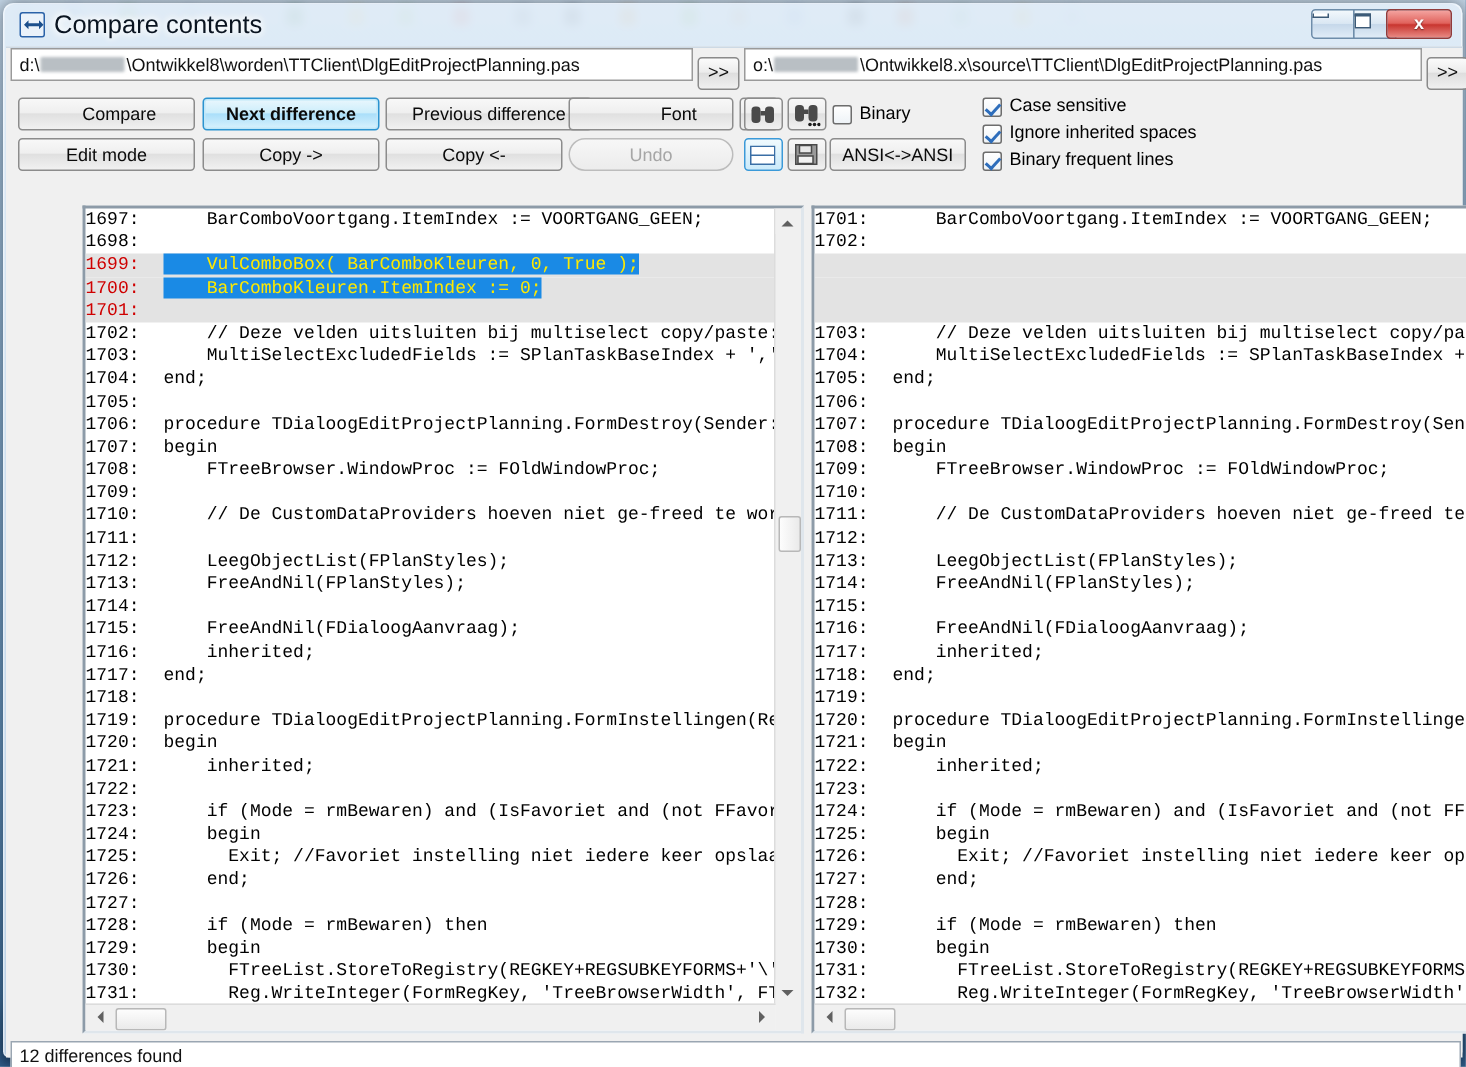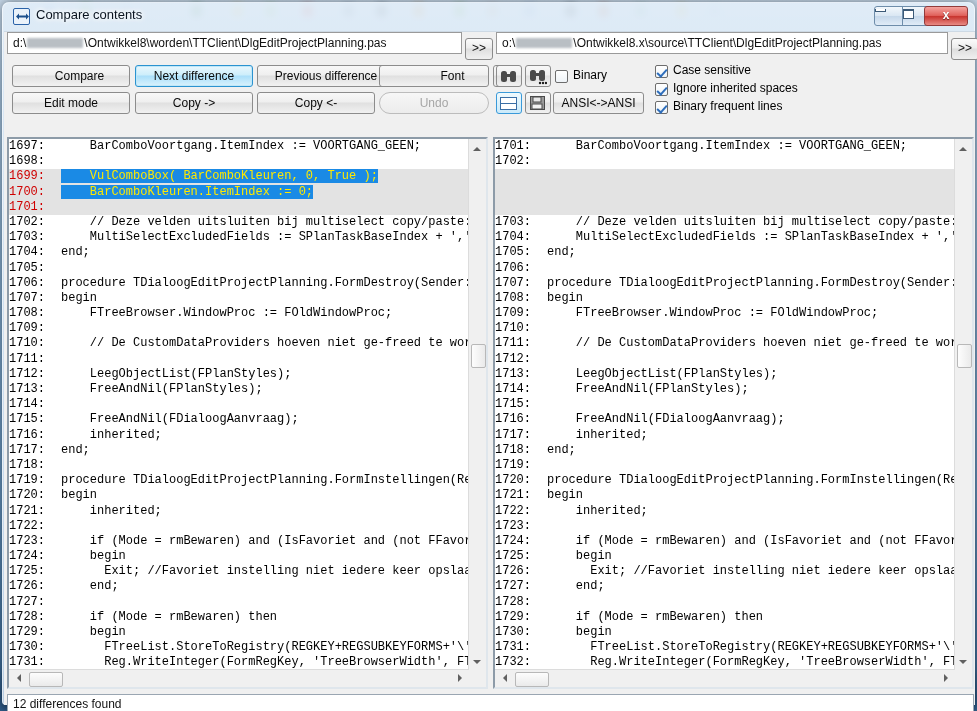--- a/index.html
+++ b/index.html
@@ -39,21 +39,21 @@
     overflow:hidden;
   }
   #title-icon{
     position:absolute;left:10px;top:5px;width:17px;height:17px;
     background:#eaf2fa;border:1px solid #2a62a8;border-radius:2px;
     box-sizing:border-box;
   }
   #title-icon svg{position:absolute;left:1px;top:2px;}
   #title-text{
     position:absolute;left:33px;top:4px;
-    font-size:13px;color:#0a1420;
+    font-size:17px;color:#0a1420;
     text-shadow:0 0 4px #fff,0 0 6px #fff,0 0 8px #fff;
     white-space:nowrap;
   }
   .winbtn{
     position:absolute;top:3px;height:20px;width:29px;
     border:1px solid #6e8daa;border-radius:3px;
     background:linear-gradient(180deg,#f3f8fc 0%,#dae7f3 48%,#c6d8ea 52%,#e0ecf7 100%);
     box-sizing:border-box;cursor:default;
   }
   #btn-min{right:71px;border-radius:3px 0 0 3px;}
@@ -89,20 +89,21 @@
   .tbtn{
     position:absolute;height:22px;box-sizing:border-box;
     border:1px solid #8c8c8c;border-radius:3px;
     background:linear-gradient(180deg,#f8f8f8,#efefef 45%,#e0e0e0 50%,#f1f1f1);
     font-size:12px;color:#0a0a0a;text-align:center;line-height:20px;cursor:pointer;
   }
   .tbtn.primary{
     border:1px solid #2b93d0;
     background:linear-gradient(180deg,#eaf7fd,#cdeefb 45%,#aadffa 50%,#d9f2fd);
     box-shadow:0 0 0 1px #bfe7f8 inset;
+    font-weight:bold;
   }
   .tbtn.disabled{color:#a6a6a6;border-color:#bcbcbc;background:linear-gradient(180deg,#f7f7f7,#f1f1f1 50%,#ececec);border-radius:11px;}
   .icobtn{
     position:absolute;width:26px;height:22px;box-sizing:border-box;
     border:1px solid #8c8c8c;border-radius:3px;
     background:linear-gradient(180deg,#f8f8f8,#efefef 45%,#e0e0e0 50%,#f1f1f1);cursor:pointer;
   }
   .icobtn.sel{border:1px solid #3a9ad9;background:linear-gradient(180deg,#f0fafe,#dcf2fc 50%,#cbeafa);}
   .cbrow{position:absolute;font-size:12px;color:#000;}
   .cbox{
@@ -113,21 +114,21 @@
     content:"";position:absolute;left:3px;top:1px;width:4px;height:8px;
     border:solid #2d6dbb;border-width:0 2px 2px 0;transform:rotate(42deg);
   }
   .cblabel{position:absolute;left:18px;top:-2px;white-space:nowrap;}
 
   
   .pane{
     position:absolute;top:105px;width:481px;height:552px;
     background:#fff;border:2px solid;
     border-color:#8d9ba8 #dfe6ec #dfe6ec #8d9ba8;
-    box-sizing:border-box;overflow:hidden;
+    box-sizing:border-box;overflow:hidden;margin-left:48px;
   }
   #pane-left{left:3px;}
   #pane-right{left:489px;}
   .code{
     position:absolute;left:0;top:0;right:17px;bottom:17px;overflow:hidden;
     font-family:"Liberation Mono","DejaVu Sans Mono",monospace;
     font-size:12px;line-height:15.2px;white-space:pre;
   }
   .ln{position:relative;height:15.2px;}
   .ln .num{display:inline-block;width:52px;color:#000;}

